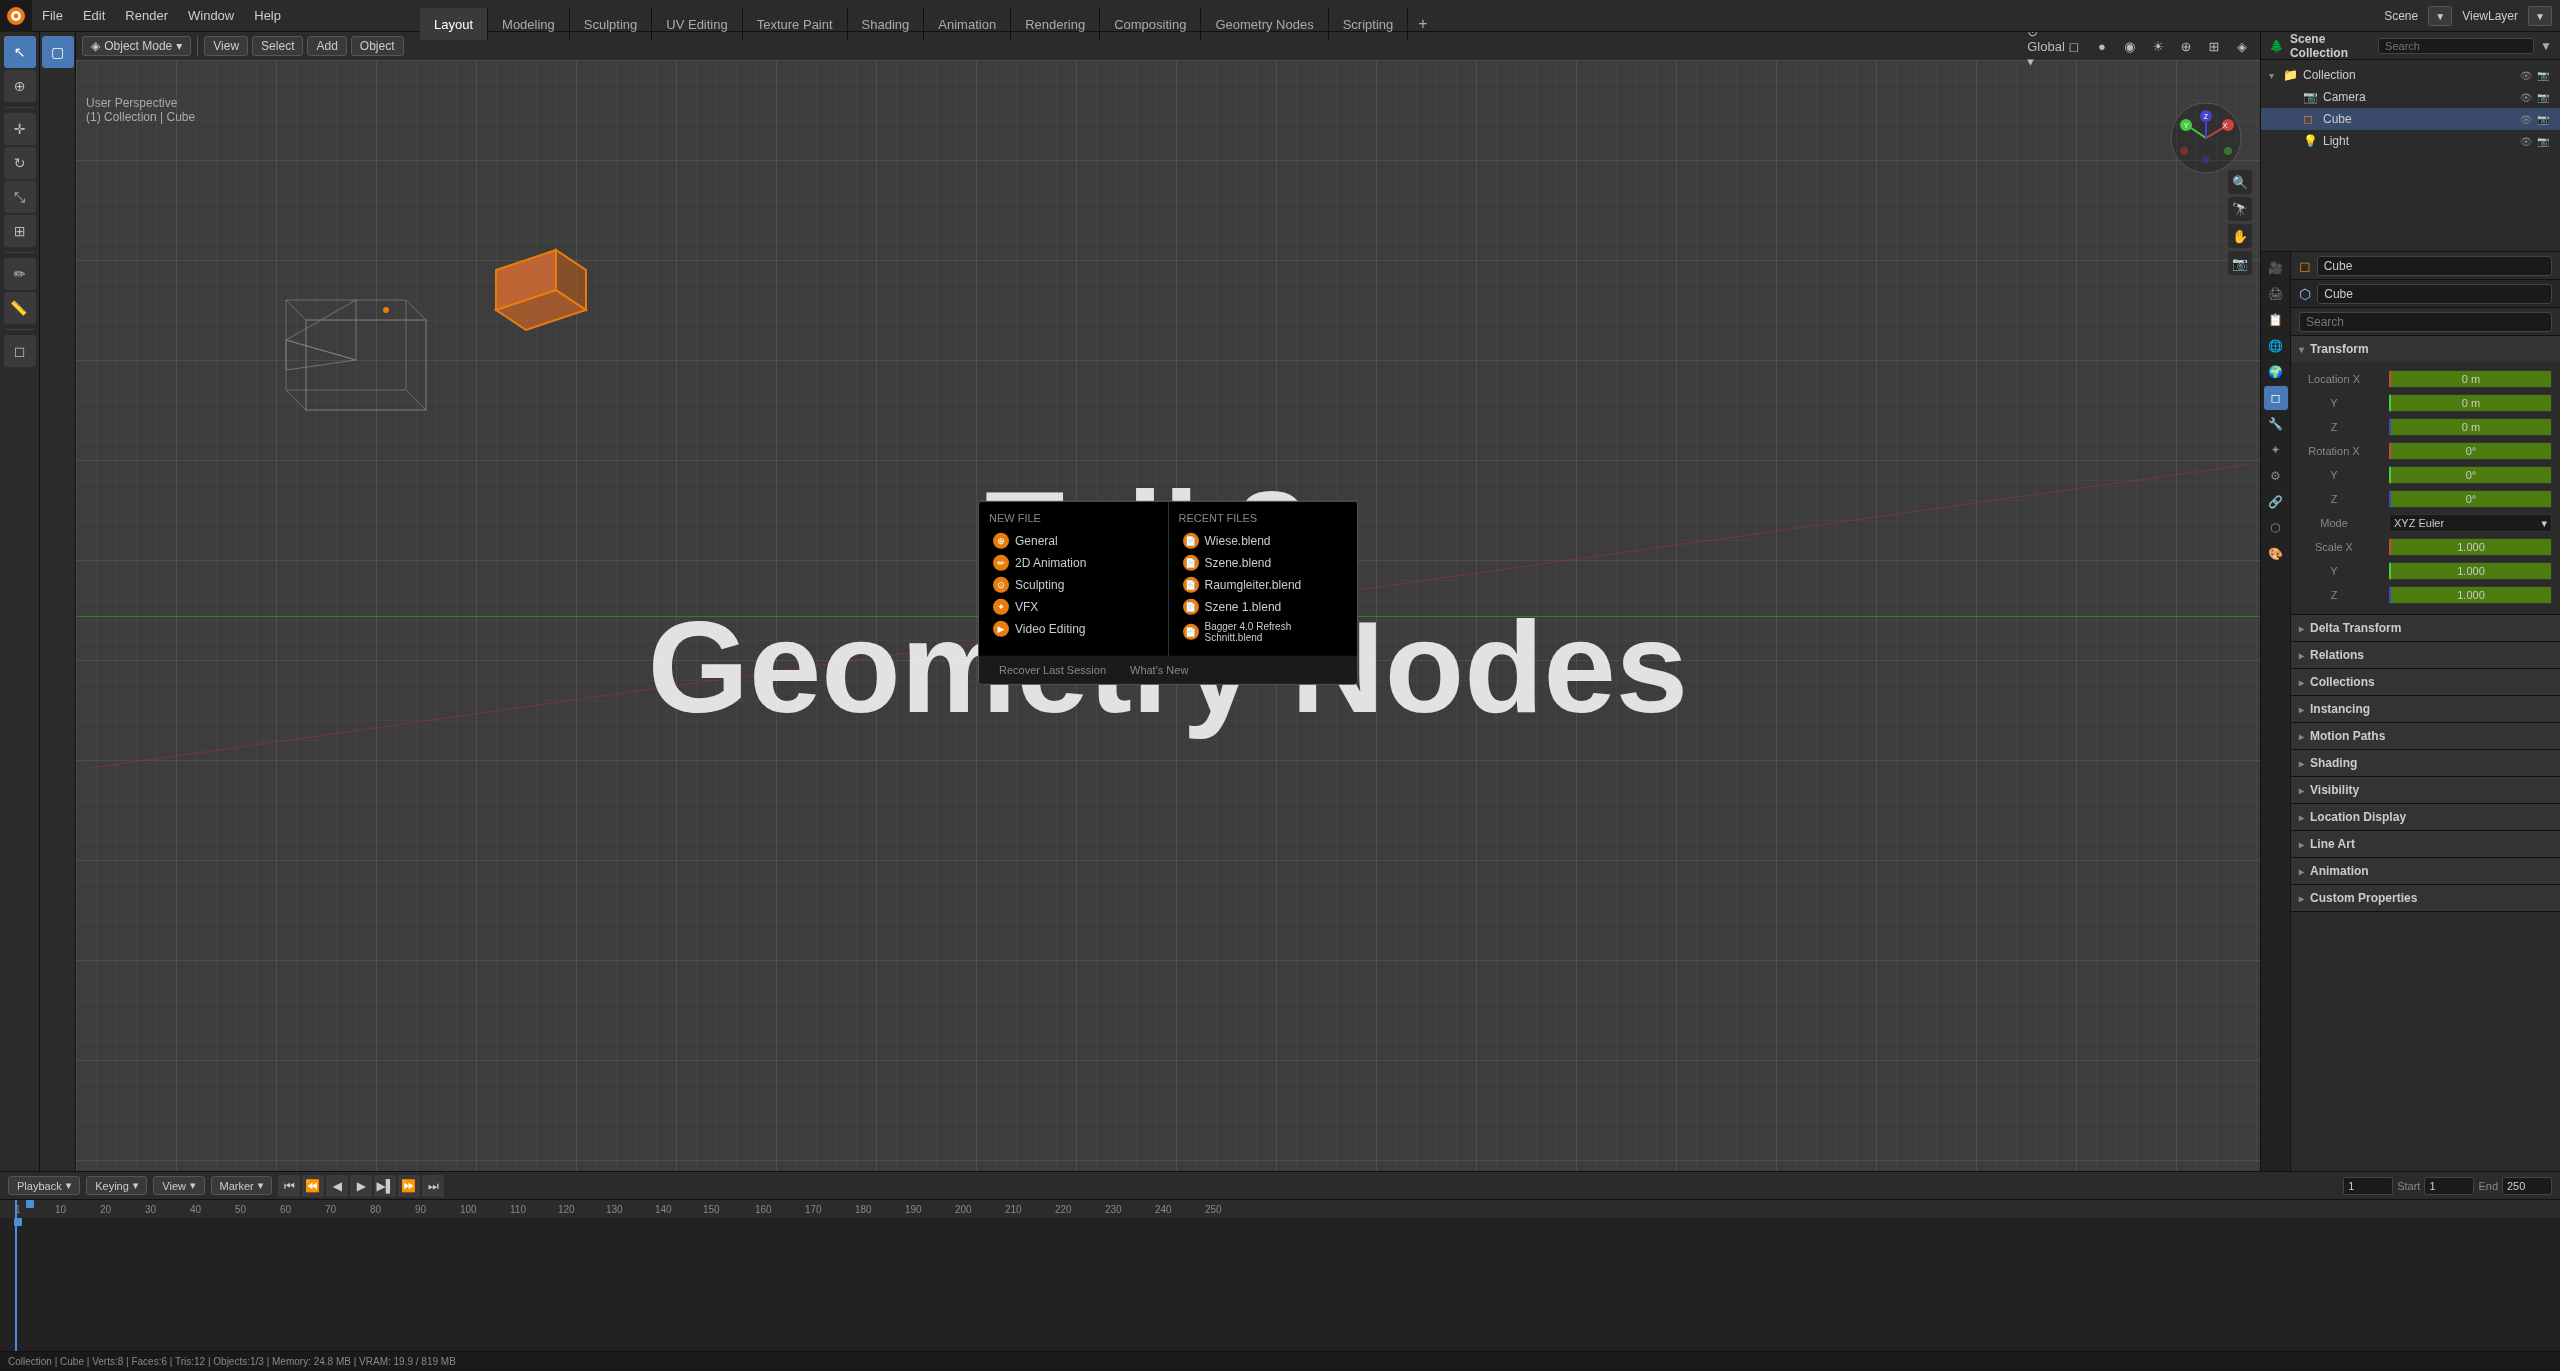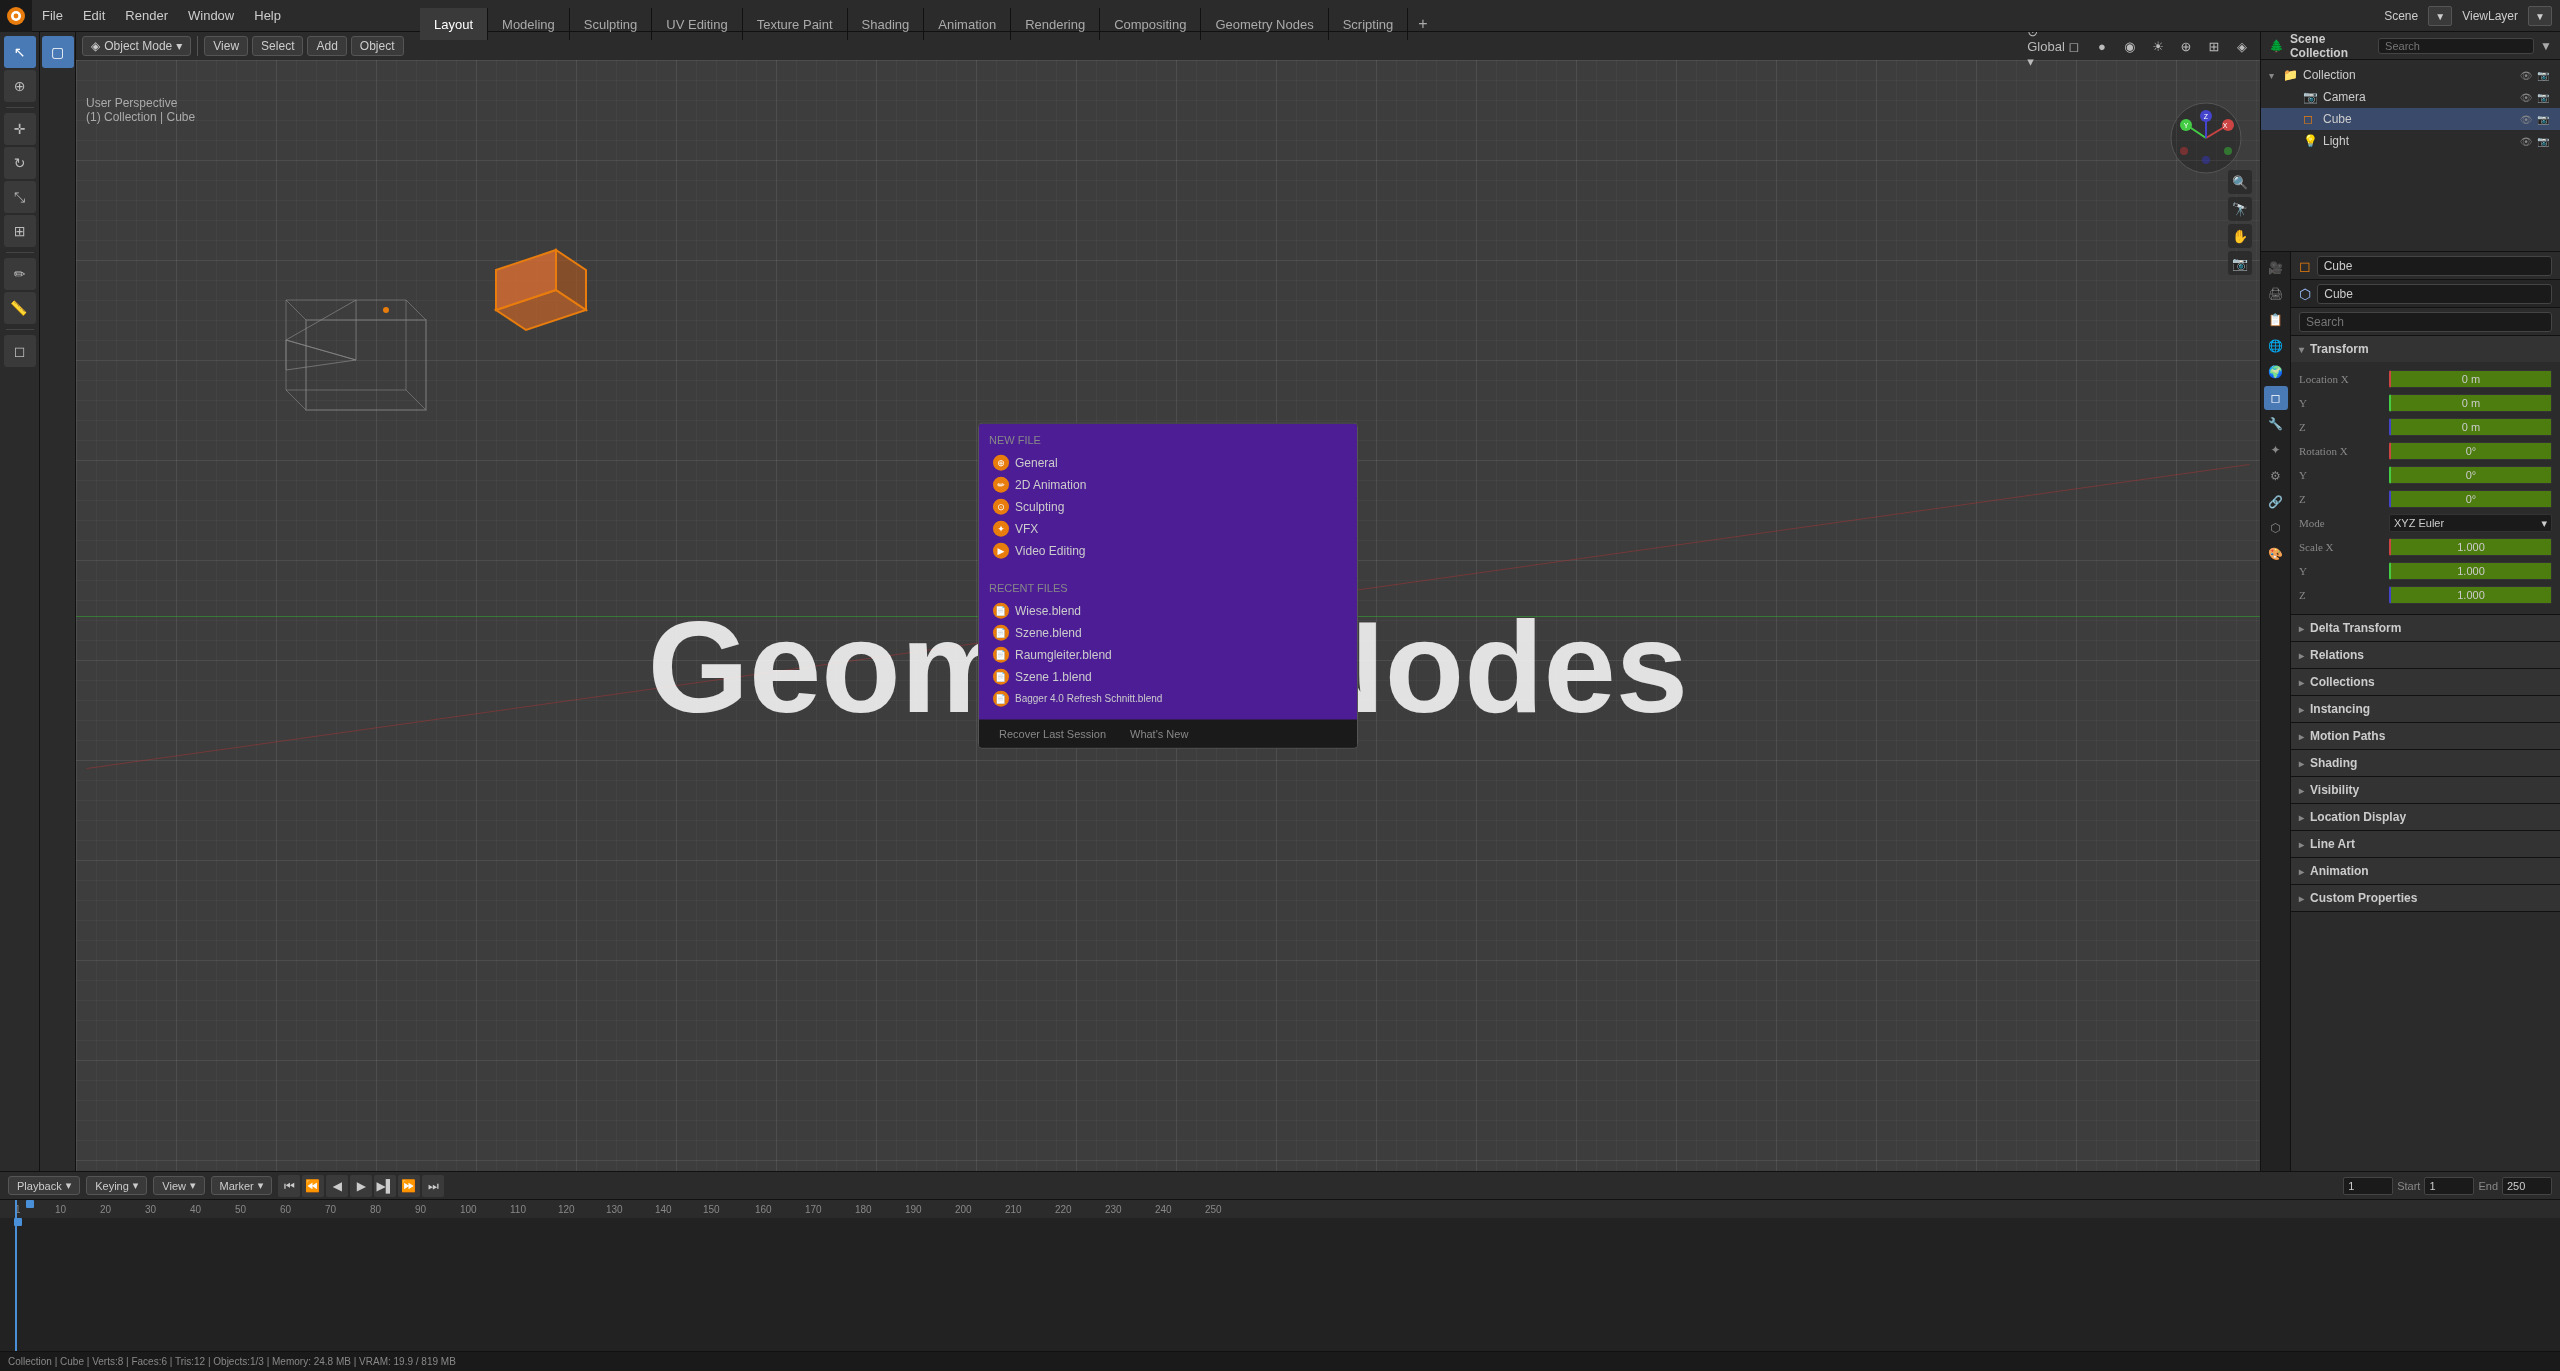--- a/index.html
+++ b/index.html
@@ -344,22 +344,21 @@
     }
     .splash-studio {
       position: absolute;
       bottom: 5px;
       left: 10px;
       color: rgba(255,255,255,0.7);
       font-size: 10px;
     }
     .splash-body {
       display: flex;
-      background: #4c1d95;
-      flex-direction: column;
+      background: #000000;
     }
     .splash-left, .splash-right {
       flex: 1;
       padding: 10px;
     }
     .splash-section-title {
       color: #888;
       font-size: 11px;
       margin-bottom: 6px;
       text-transform: uppercase;
@@ -592,24 +591,23 @@
     .prop-row {
       display: flex;
       align-items: center;
       height: 22px;
       margin-bottom: 2px;
     }
     .prop-label {
       width: 90px;
       color: #888;
       font-size: 11px;
-      text-align: left;
+      text-align: center;
       padding-right: 20px;
       flex-shrink: 0;
-      font-family: Liberation Serif, serif;
     }
     .prop-value {
       flex: 1;
       background: #1a1a1a;
       border: 1px solid #333;
       border-radius: 2px;
       height: 18px;
       padding: 0 4px;
       color: #ccc;
       font-size: 11px;

